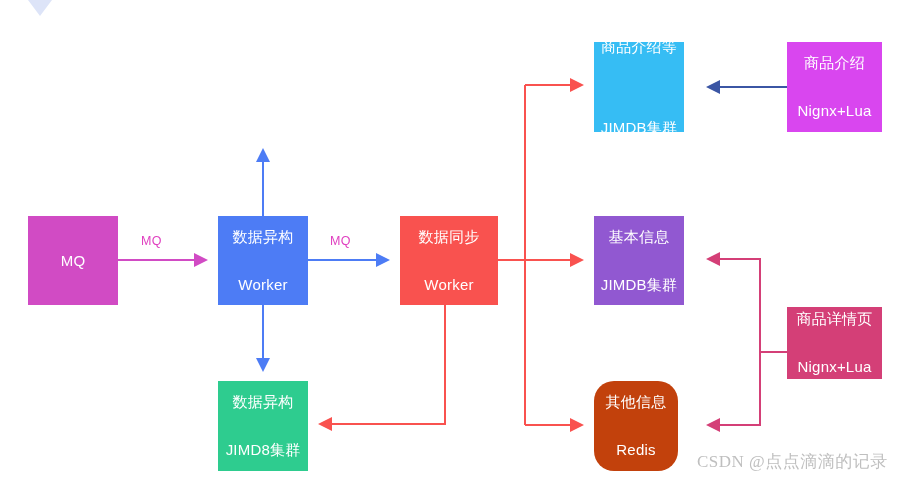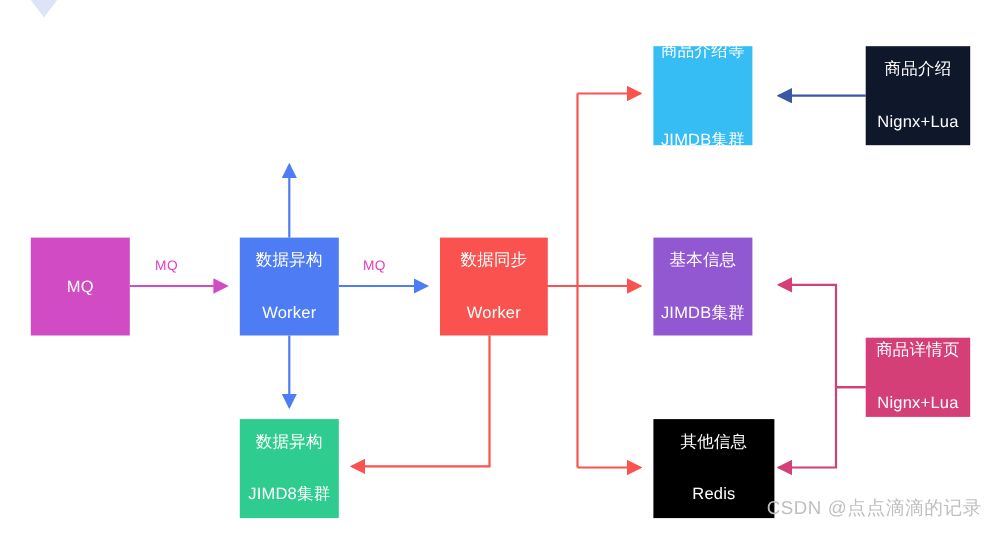--- a/index.html
+++ b/index.html
@@ -138,34 +138,34 @@
   <div class="node" style="left:594px; top:42px; width:90px; height:90px; background:#36bdf4;gap:33px;">
     <span>商品介绍等</span>
     <span class="line2">JIMDB集群</span>
   </div>
 
   <div class="node" style="left:594px; top:216px; width:90px; height:89px; background:#9158d1;">
     <span>基本信息</span>
     <span class="line2">JIMDB集群</span>
   </div>
 
-  <div class="node" style="left:594px; top:381px; width:110px; height:90px; background:#000000;">
+  <div class="node" style="left:594px; top:381px; width:84px; height:90px; background:#c2410c;border-radius:20px;">
     <span>其他信息</span>
     <span class="line2">Redis</span>
   </div>
 
-  <div class="node" style="left:787px; top:42px; width:95px; height:90px; background:#0f172a;">
+  <div class="node" style="left:787px; top:42px; width:95px; height:90px; background:#d946ef;">
     <span>商品介绍</span>
     <span class="line2">Nignx+Lua</span>
   </div>
 
   <div class="node" style="left:787px; top:307px; width:95px; height:72px; background:#d43f77;">
     <span>商品详情页</span>
     <span class="line2">Nignx+Lua</span>
   </div>
 
   <div class="edge-label" style="left:141px; top:234px;">MQ</div>
 
   <div class="edge-label" style="left:330px; top:234px;">MQ</div>
 
-  <div class="watermark" style="left:697px; top:450px;">CSDN @点点滴滴的记录</div>
+  <div class="watermark" style="left:697px; top:450px;font-family:Liberation Serif, serif;">CSDN @点点滴滴的记录</div>
 
 </div>
 
 </body></html>

